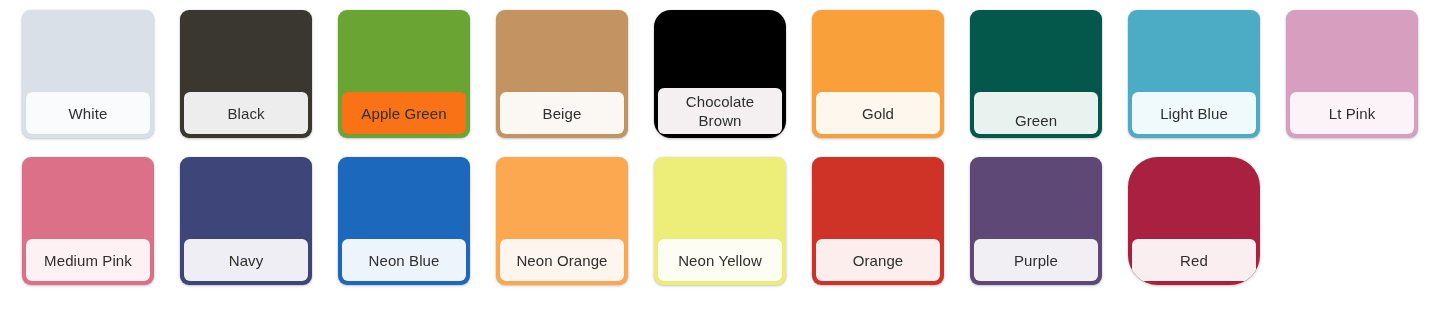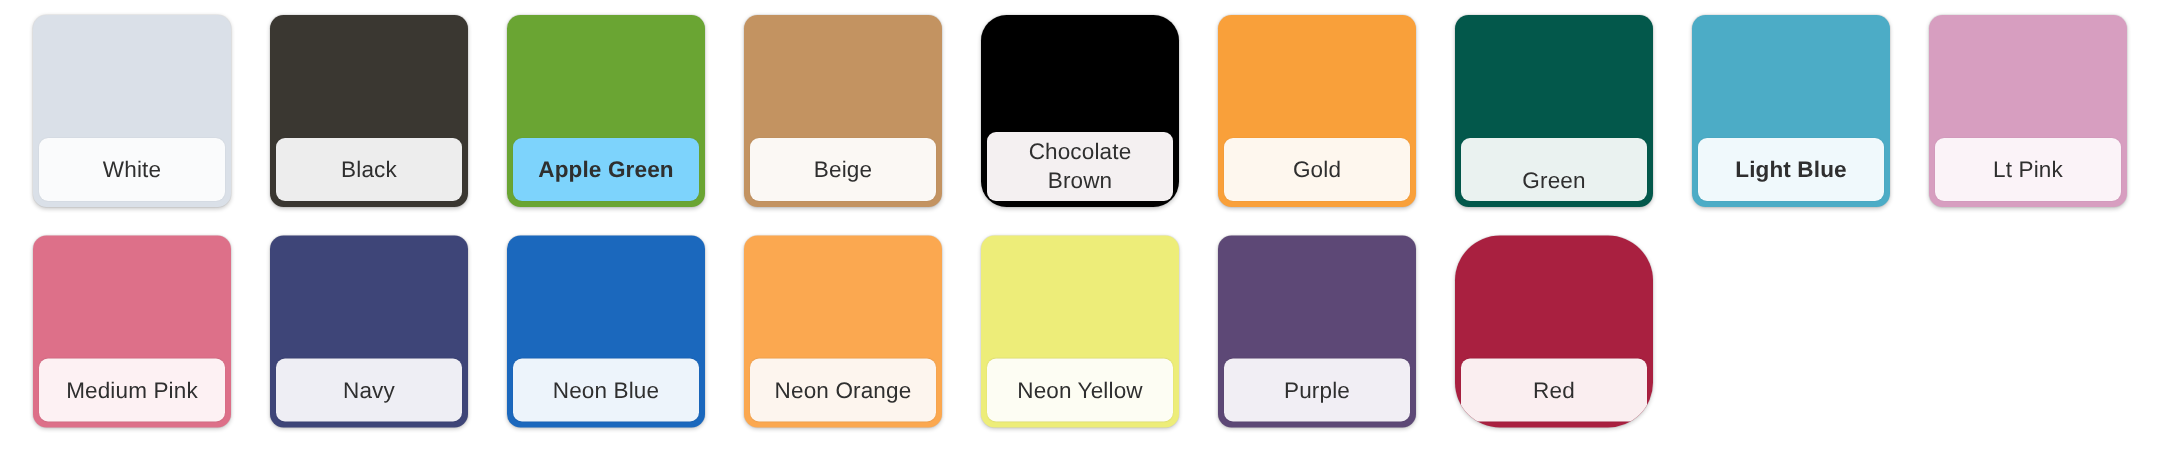--- a/index.html
+++ b/index.html
@@ -67,21 +67,21 @@
     <div class="swatch-label" style="background: rgb(250, 251, 252);">
       <span>White</span>
     </div>
   </div>
     <div class="swatch-card" style="background: rgb(58, 55, 49);">
     <div class="swatch-label" style="background: rgb(237, 237, 237);">
       <span>Black</span>
     </div>
   </div>
     <div class="swatch-card" style="background: rgb(106, 165, 51);">
-    <div class="swatch-label" style="background: #7dd3fc; font-weight: bold;">
+    <div class="swatch-label" style="background: #f97316;">
       <span>Apple Green</span>
     </div>
   </div>
     <div class="swatch-card" style="background: rgb(195, 147, 97);">
     <div class="swatch-label" style="background: rgb(251, 248, 244);">
       <span>Beige</span>
     </div>
   </div>
     <div class="swatch-card" style="background: #000000; border-radius: 17px;">
     <div class="swatch-label" style="background: rgb(244, 240, 241);">
@@ -91,21 +91,21 @@
     <div class="swatch-card" style="background: rgb(249, 160, 58);">
     <div class="swatch-label" style="background: rgb(254, 247, 238);">
       <span>Gold</span>
     </div>
   </div>
     <div class="swatch-card" style="background: rgb(3, 88, 75);">
     <div class="swatch-label" style="background: rgb(234, 242, 240); align-items: flex-end;">
       <span>Green</span>
     </div>
   </div>
-    <div class="swatch-card" style="background: rgb(76, 172, 198); font-weight: bold;">
+    <div class="swatch-card" style="background: rgb(76, 172, 198);">
     <div class="swatch-label" style="background: rgb(240, 249, 252);">
       <span>Light Blue</span>
     </div>
   </div>
     <div class="swatch-card" style="background: rgb(215, 158, 192);">
     <div class="swatch-label" style="background: rgb(251, 243, 248);">
       <span>Lt Pink</span>
     </div>
   </div>
     <div class="swatch-card" style="background: rgb(221, 112, 137);">
@@ -126,20 +126,25 @@
     <div class="swatch-card" style="background: rgb(251, 168, 80);">
     <div class="swatch-label" style="background: rgb(253, 245, 238);">
       <span>Neon Orange</span>
     </div>
   </div>
     <div class="swatch-card" style="background: rgb(237, 237, 121);">
     <div class="swatch-label" style="background: rgb(253, 253, 243);">
       <span>Neon Yellow</span>
     </div>
   </div>
+    <div class="swatch-card" style="background: rgb(207, 51, 39);">
+    <div class="swatch-label" style="background: rgb(252, 238, 236);">
+      <span>Orange</span>
+    </div>
+  </div>
     <div class="swatch-card" style="background: rgb(93, 72, 118);">
     <div class="swatch-label" style="background: rgb(241, 238, 244);">
       <span>Purple</span>
     </div>
   </div>
     <div class="swatch-card" style="background: rgb(169, 32, 64); border-radius: 30px;">
     <div class="swatch-label" style="background: rgb(250, 238, 240);">
       <span>Red</span>
     </div>
   </div>

